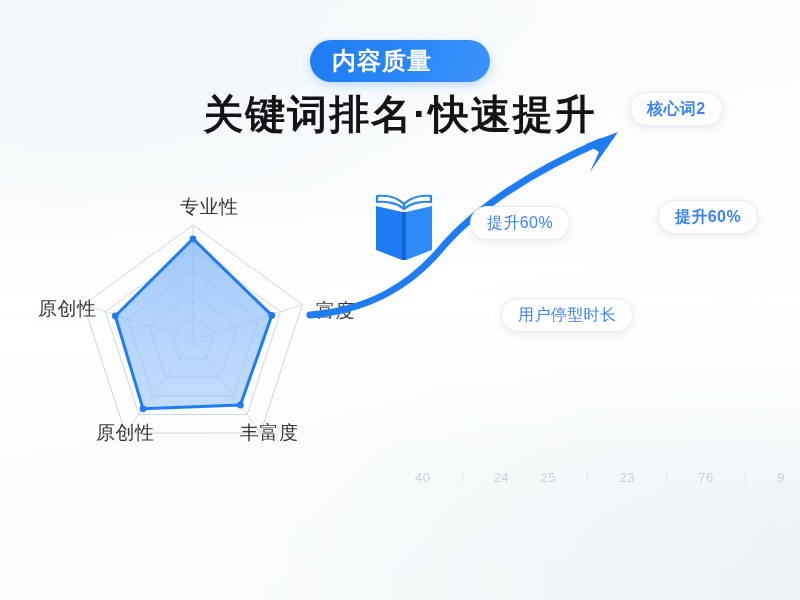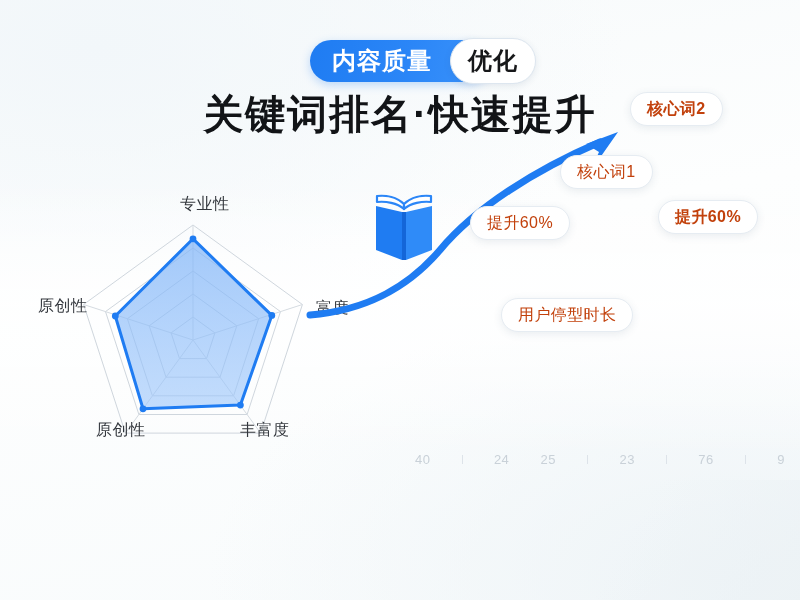--- a/index.html
+++ b/index.html
@@ -119,21 +119,21 @@
     position: absolute;
     left: 28px;
     top: 188px;
     width: 330px;
     height: 272px;
   }
   .radar-block svg { display: block; }
 
   .radar-axis-label {
     position: absolute;
-    font-size: 16px;
+    font-size: 19px;
     color: #33373d;
     white-space: nowrap;
     letter-spacing: 0.5px;
   }
   .lbl-top    { left: 152px; top: 6px; }
   .lbl-right  { left: 288px; top: 110px; }
   .lbl-bright { left: 212px; top: 232px; }
   .lbl-bleft  { left: 68px;  top: 232px; }
   .lbl-left   { left: 10px;  top: 108px; }
 
@@ -173,38 +173,38 @@
     display: inline-flex;
     align-items: center;
     justify-content: center;
     height: 34px;
     padding: 0 16px;
     border-radius: 17px;
     background: #ffffff;
     border: 1px solid #e6ecf2;
     box-shadow: 0 2px 8px rgba(45,75,110,0.10);
     font-size: 16px;
-    color: #c2410c;
+    color: #3b82f6;
     white-space: nowrap;
     box-sizing: border-box;
     letter-spacing: 0.4px;
   }
   .chip-bold { font-weight: 700; }
 
   .chip-kw2     { left: 630px; top: 92px;  }
   .chip-kw1     { left: 560px; top: 155px; }
   .chip-up-left { left: 470px; top: 206px; }
   .chip-up-right{ left: 658px; top: 200px; }
   .chip-dwell   { left: 501px; top: 298px; }
 
   
   .tick-row {
     position: absolute;
     left: 415px;
-    top: 448px;
+    top: 466px;
     width: 370px;
     height: 22px;
     display: flex;
     align-items: center;
     justify-content: space-between;
   }
   .tick-num {
     font-size: 13px;
     color: #c9d1d8;
     letter-spacing: 0.5px;
@@ -233,23 +233,20 @@
 <body>
 
 <div id="poster">
 
   <div class="sheen"></div>
   <div class="corner-fade"></div>
 
   <div class="badge-wrap">
     <div class="badge">
       <span class="badge-text">内容质量</span>
-      <span class="badge-pill">
-        <span>优化</span>
-      </span>
     </div>
   </div>
 
   <div class="main-title">关键词排名·快速提升</div>
 
   <div class="radar-block">
     <svg width="330" height="272" viewBox="0 0 330 272">
       <defs>
         <linearGradient id="radarFill" x1="0" y1="0" x2="0" y2="1">
           <stop offset="0%" stop-color="#7fb4f8" stop-opacity="0.72"></stop>
@@ -298,21 +295,20 @@
 
   <svg class="book-icon" viewBox="0 0 62 74">
     <path d="M31 14 C24 7, 13 5, 4 6 L4 12 C13 11, 24 13, 31 19 Z" fill="#ffffff" stroke="#2b86f7" stroke-width="2.2" stroke-linejoin="round"></path>
     <path d="M31 14 C38 7, 49 5, 58 6 L58 12 C49 11, 38 13, 31 19 Z" fill="#ffffff" stroke="#2b86f7" stroke-width="2.2" stroke-linejoin="round"></path>
     <path d="M3 16 L29 22 L29 70 L3 60 Z" fill="#1f7cf2"></path>
     <path d="M59 16 L33 22 L33 70 L59 60 Z" fill="#2f8bf8"></path>
     <path d="M29 22 L33 22 L33 70 L29 70 Z" fill="#1466d8"></path>
   </svg>
 
   <div class="chip chip-bold chip-kw2">核心词2</div>
-  <div class="chip chip-kw1">核心词1</div>
   <div class="chip chip-up-left">提升60%</div>
   <div class="chip chip-bold chip-up-right">提升60%</div>
   <div class="chip chip-dwell">用户停型时长</div>
 
   <div class="tick-row">
     <span class="tick-num">40</span>
     <span class="tick-mark"></span>
     <span class="tick-num">24</span>
     <span class="tick-num">25</span>
     <span class="tick-mark"></span>

